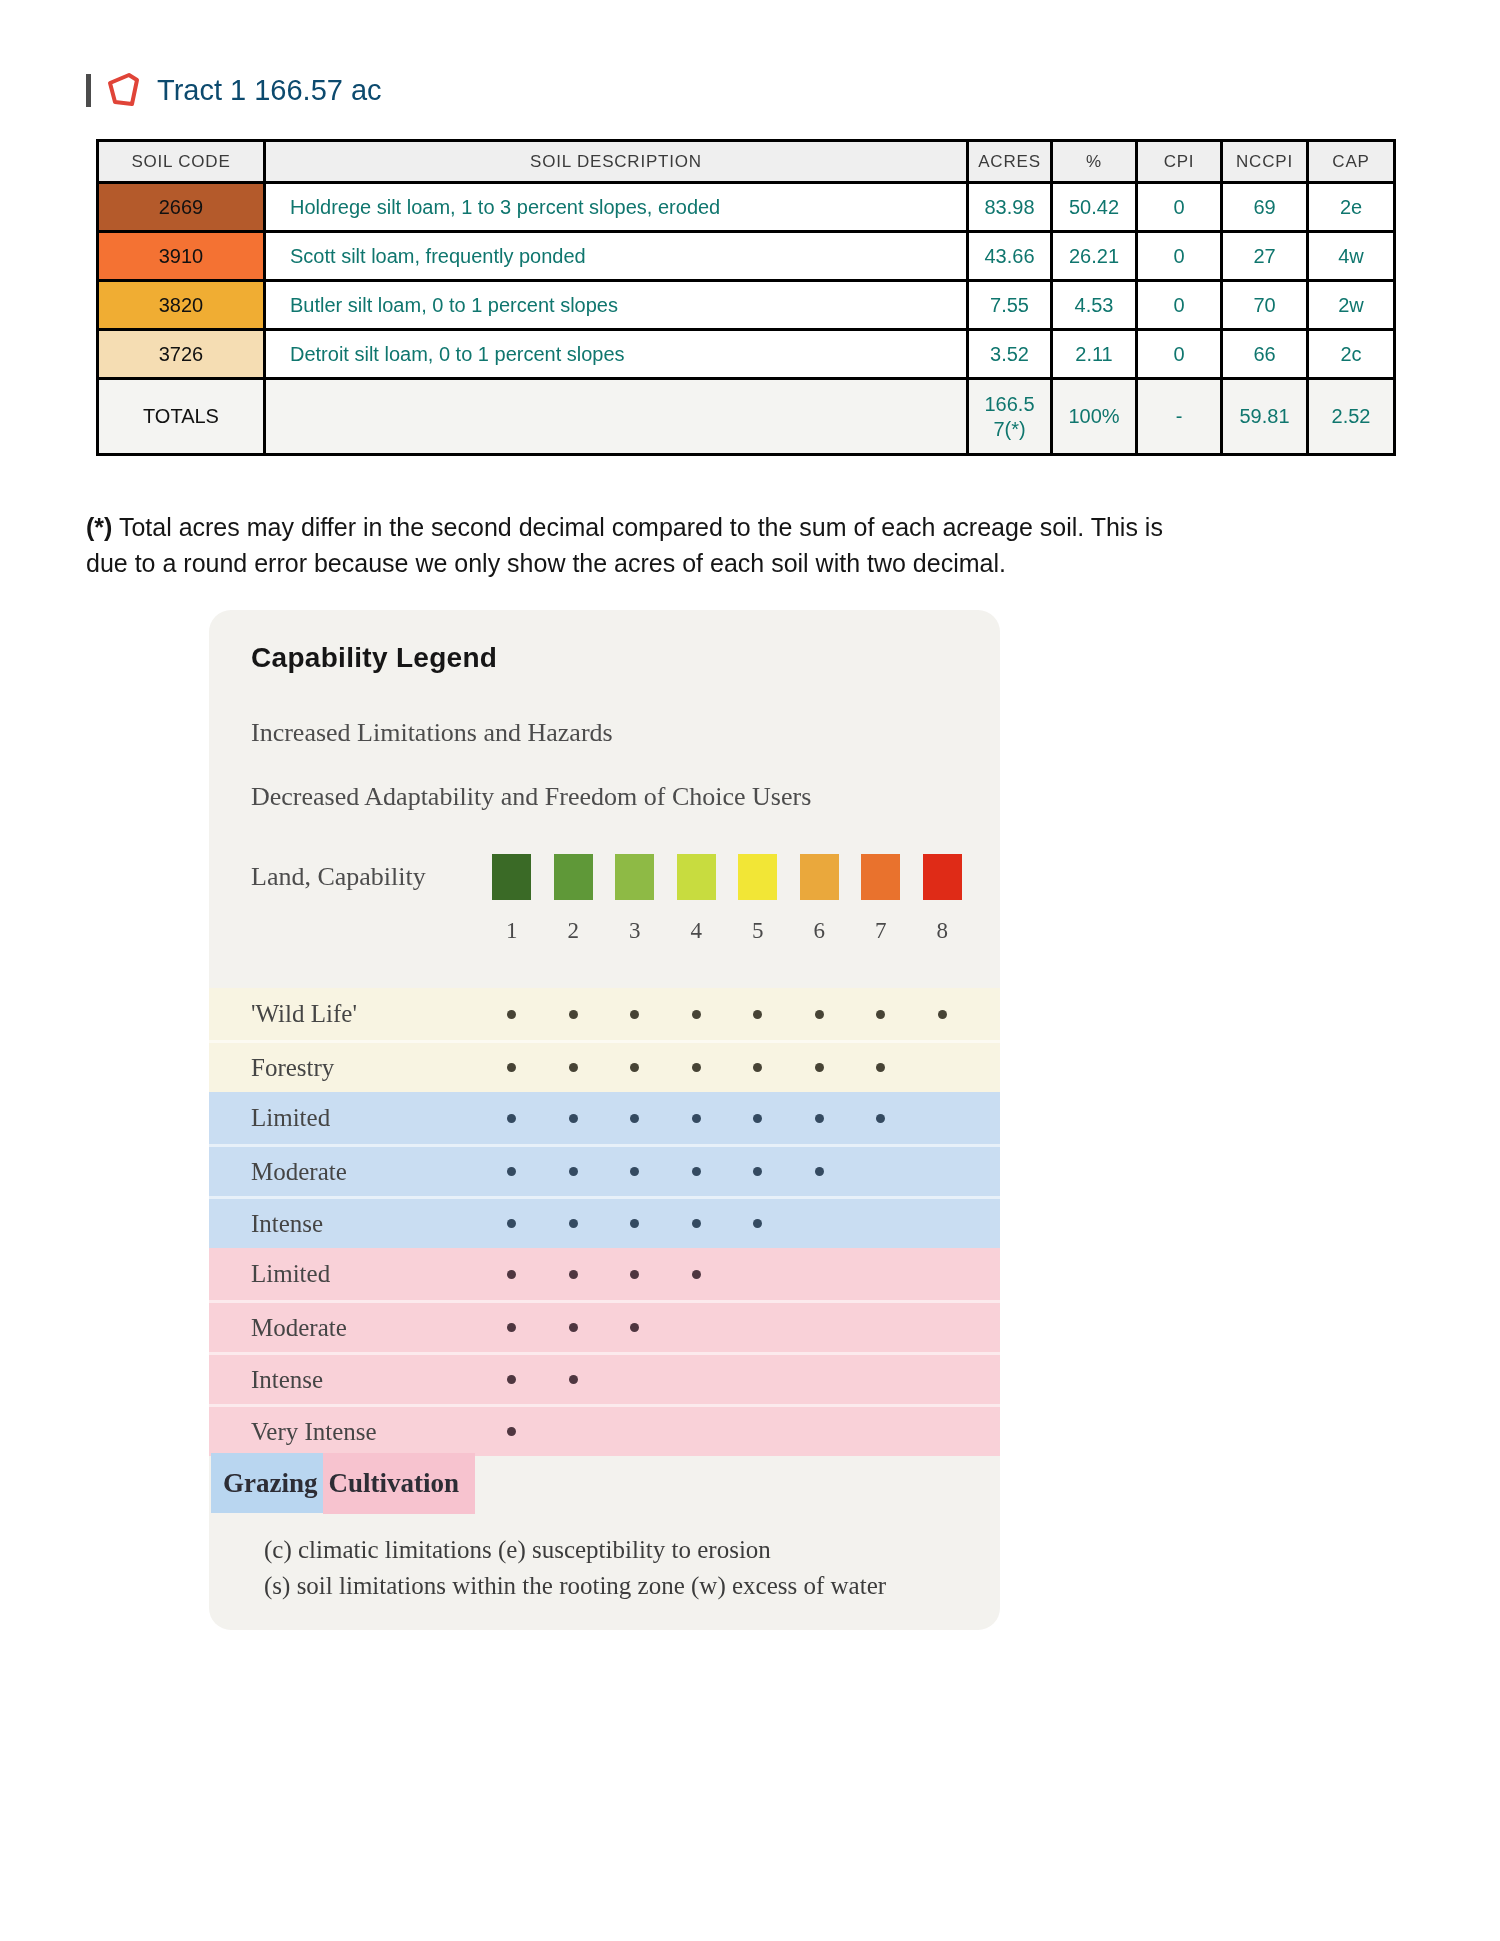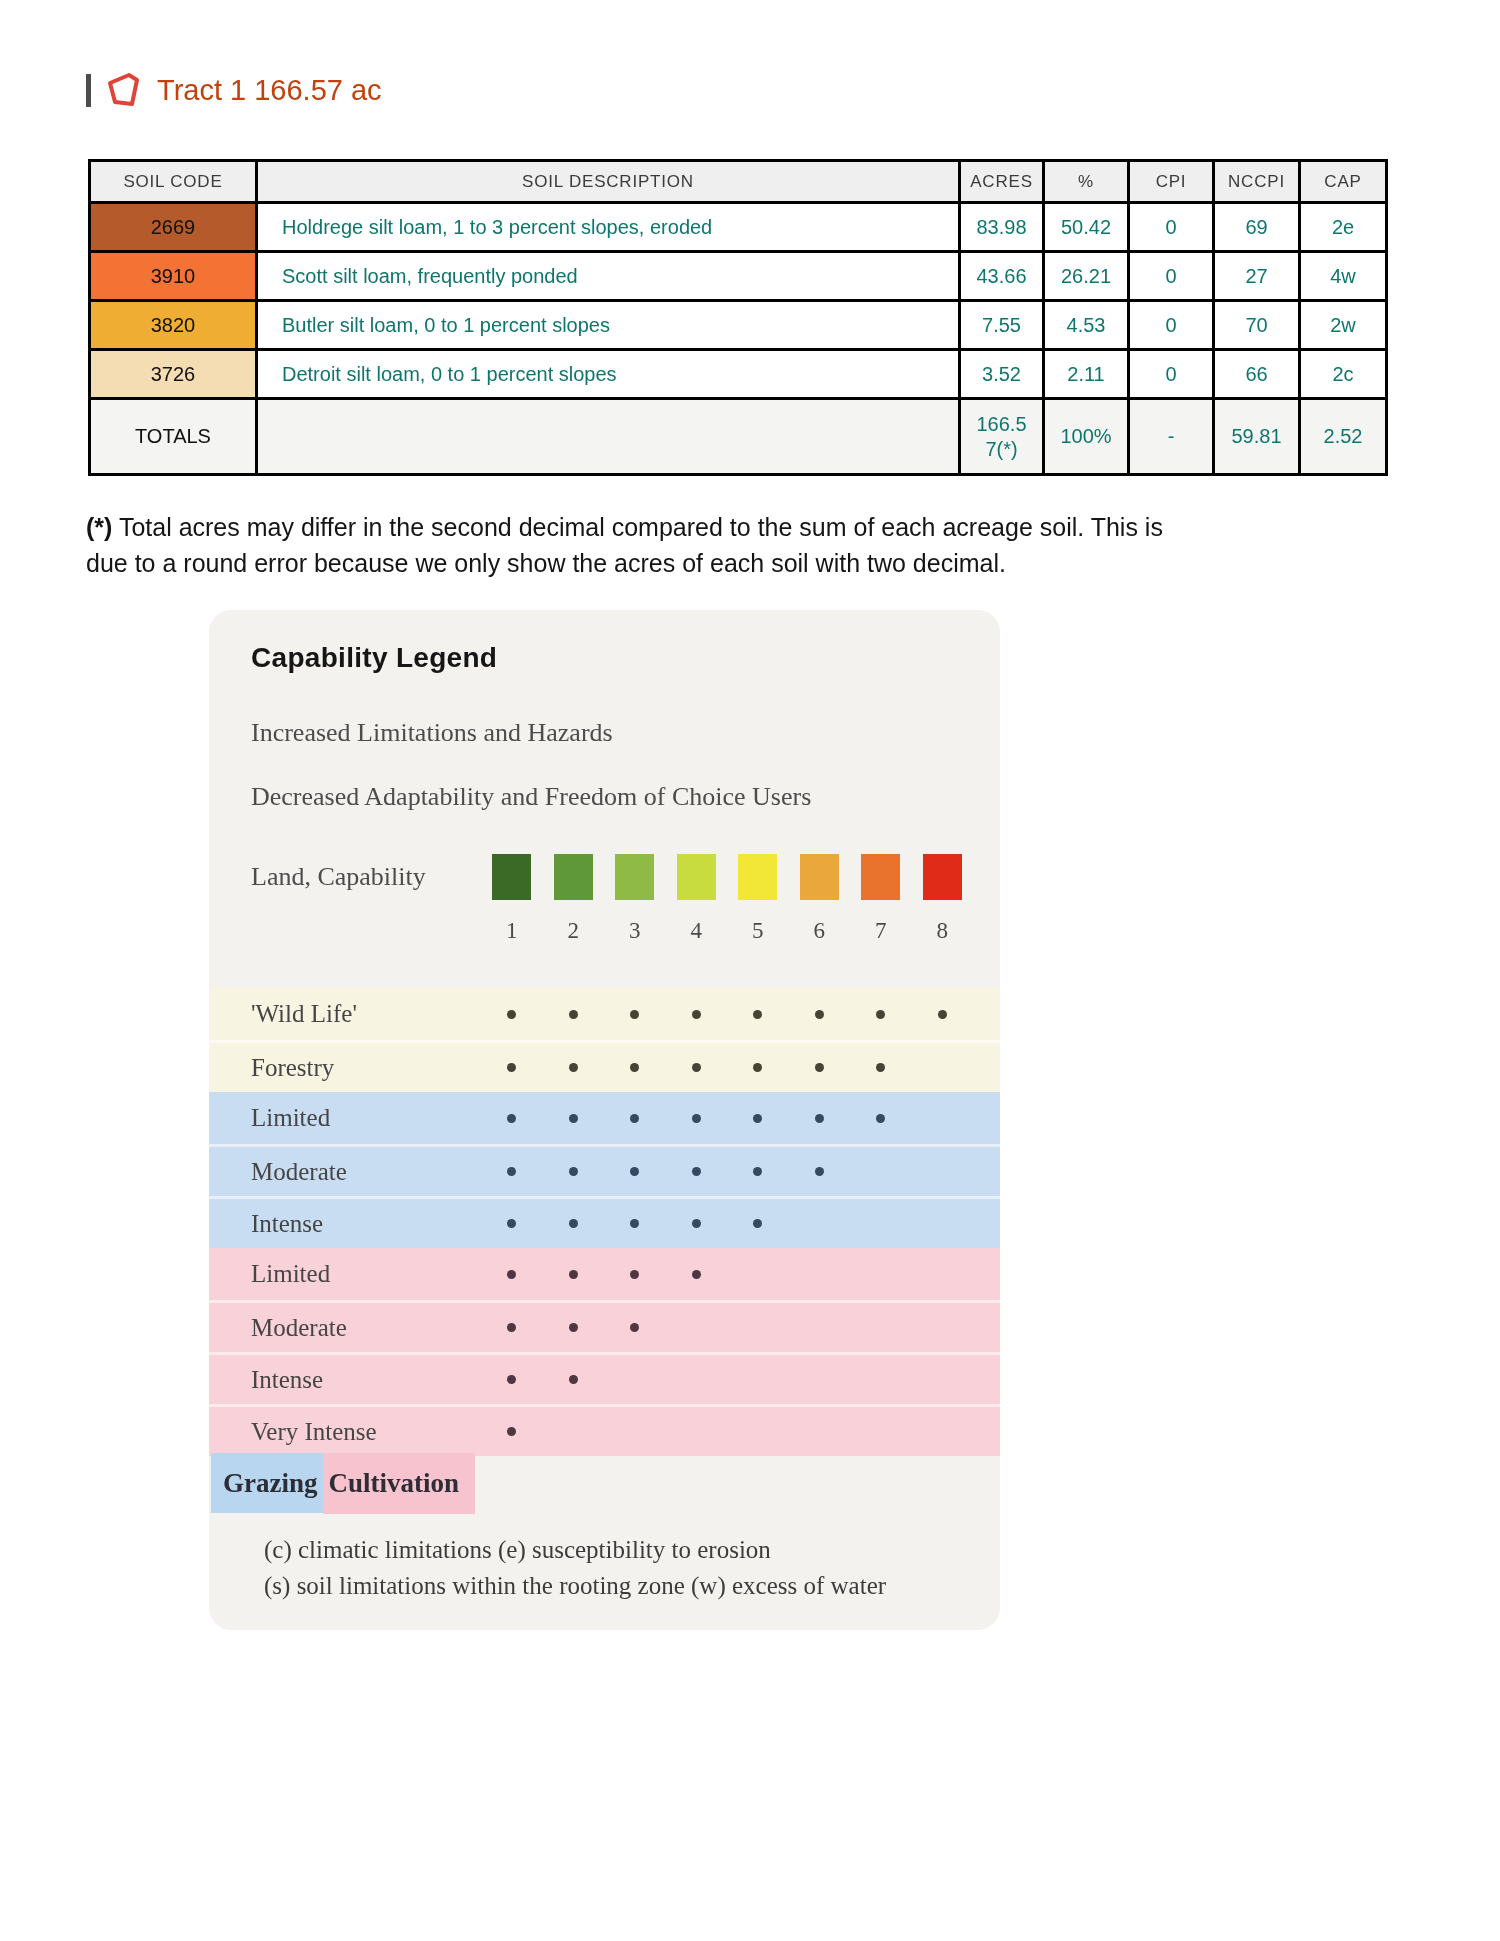--- a/index.html
+++ b/index.html
@@ -6,26 +6,26 @@
   .page {
     position:relative; width:1500px; height:1941px; background:#ffffff;
     font-family:"Liberation Sans", sans-serif; overflow:hidden;
   }
   .pre { white-space:pre-line; }
 
   
   .title-row { position:absolute; left:86px; top:70px; display:flex; align-items:center; }
   .cursor-bar { width:5px; height:33px; background:#4c4c4c; margin-right:10px; }
   .tract-icon { margin-right:14px; }
-  .title-text { font-size:29px; color:#c2410c;text-align:right; }
+  .title-text { font-size:29px; color:#0c4a6e;text-align:right; }
 
   
   .soil-table {
-    position:absolute; left:88px; top:139px; width:1297px;
-    border-collapse:collapse; table-layout:fixed;margin-top:20px;
+    position:absolute; left:96px; top:139px; width:1297px;
+    border-collapse:collapse; table-layout:fixed;
   }
   .soil-table th, .soil-table td { border:3px solid #000; box-sizing:border-box; }
   .soil-table th {
     background:#efefef; font-weight:normal; font-size:17px; color:#3b3b3b;
     letter-spacing:0.8px; height:42px; text-align:center;
   }
   .soil-table td { font-size:20px; color:#0f766e; height:49px; text-align:center; background:#fff; }
   .soil-table td.desc { text-align:left; padding-left:24px; }
   .soil-table td.code { font-size:20px; color:#111; }
   .totals-row td { background:#f4f4f2; height:76px; }

